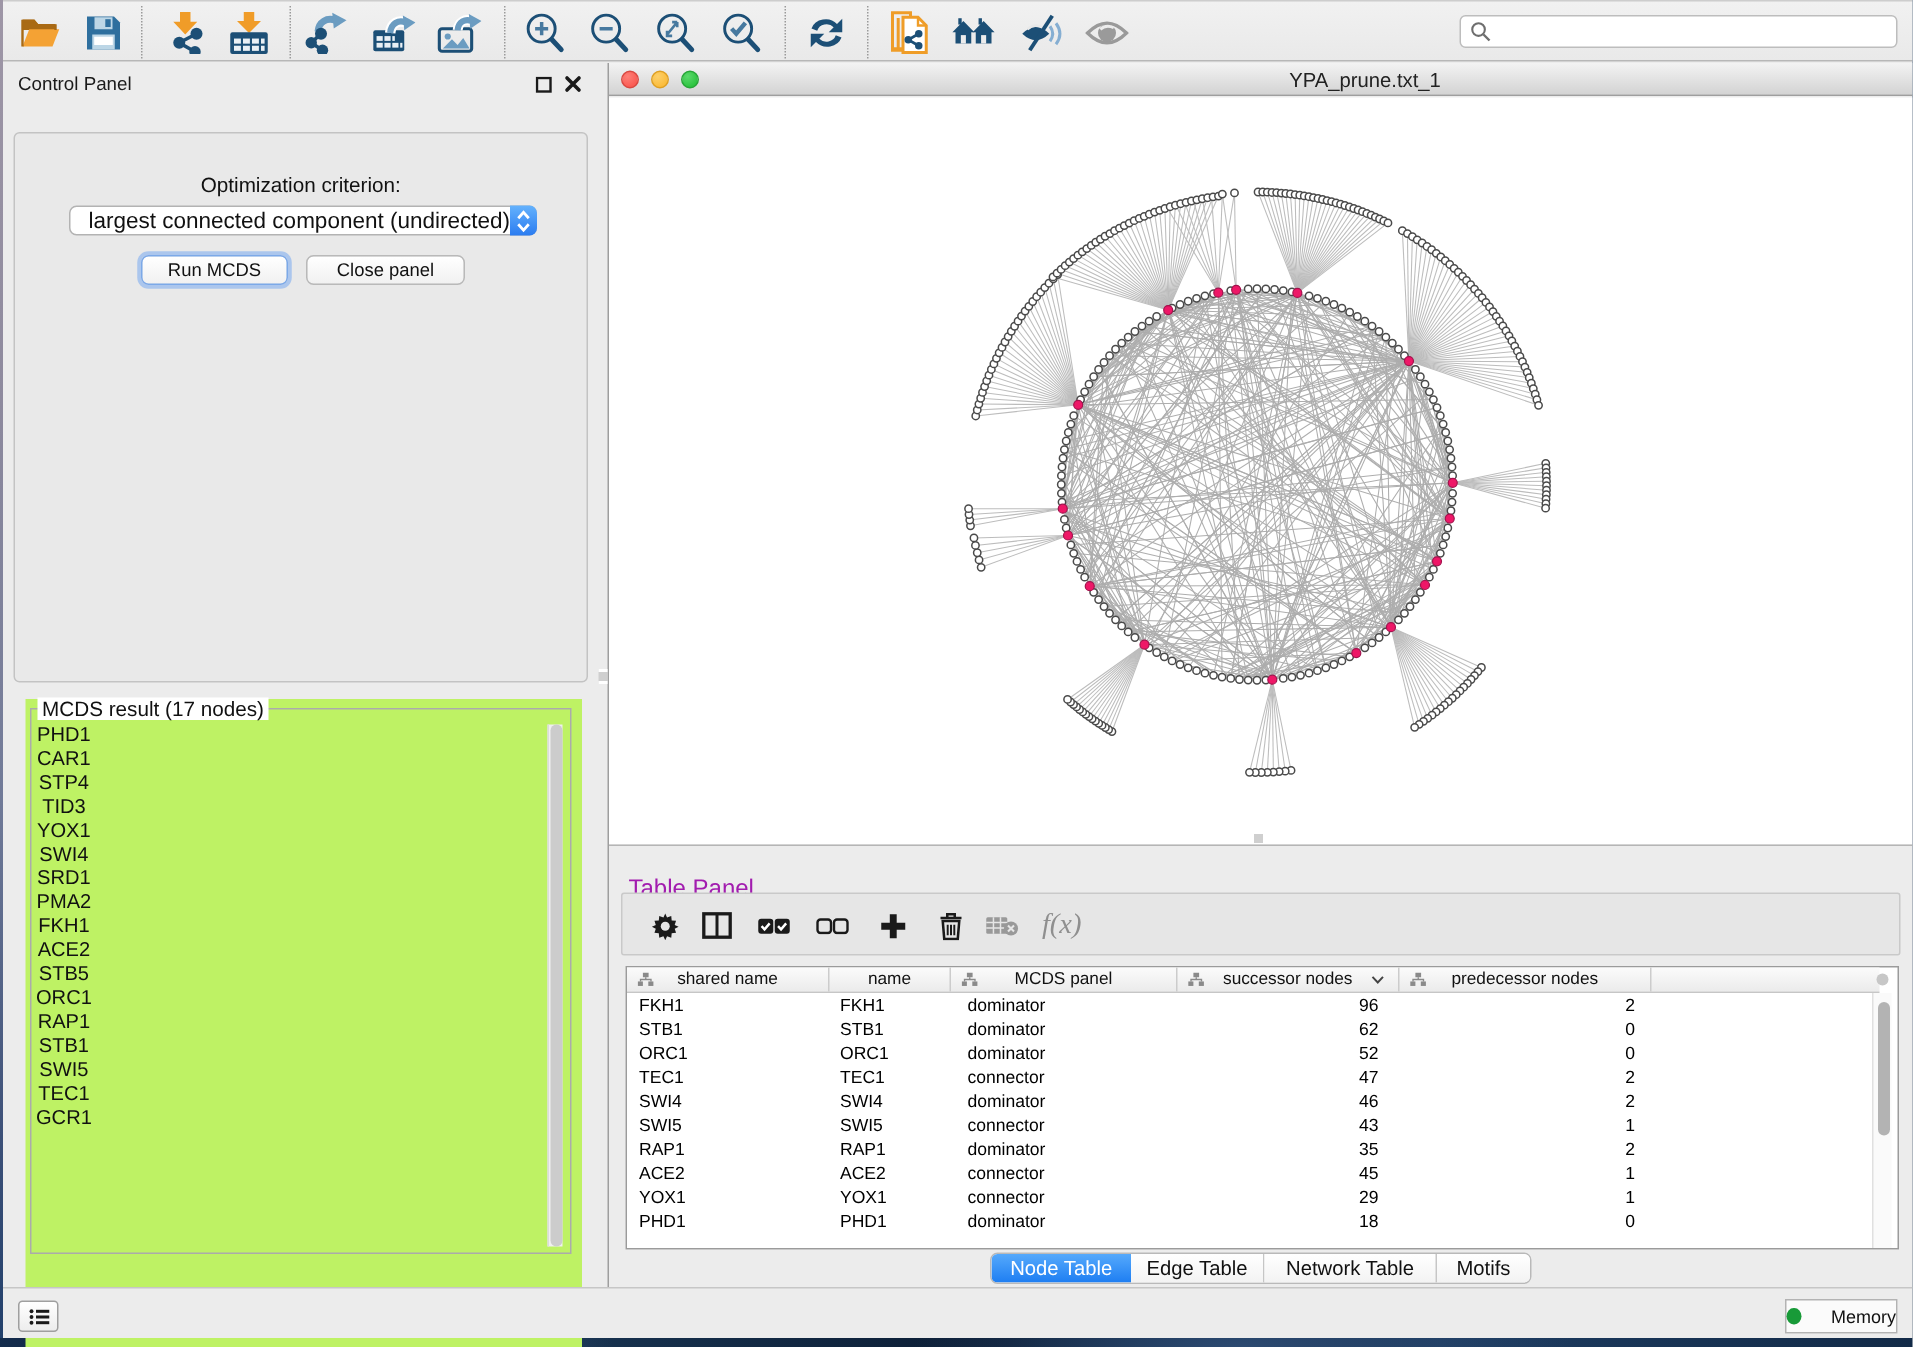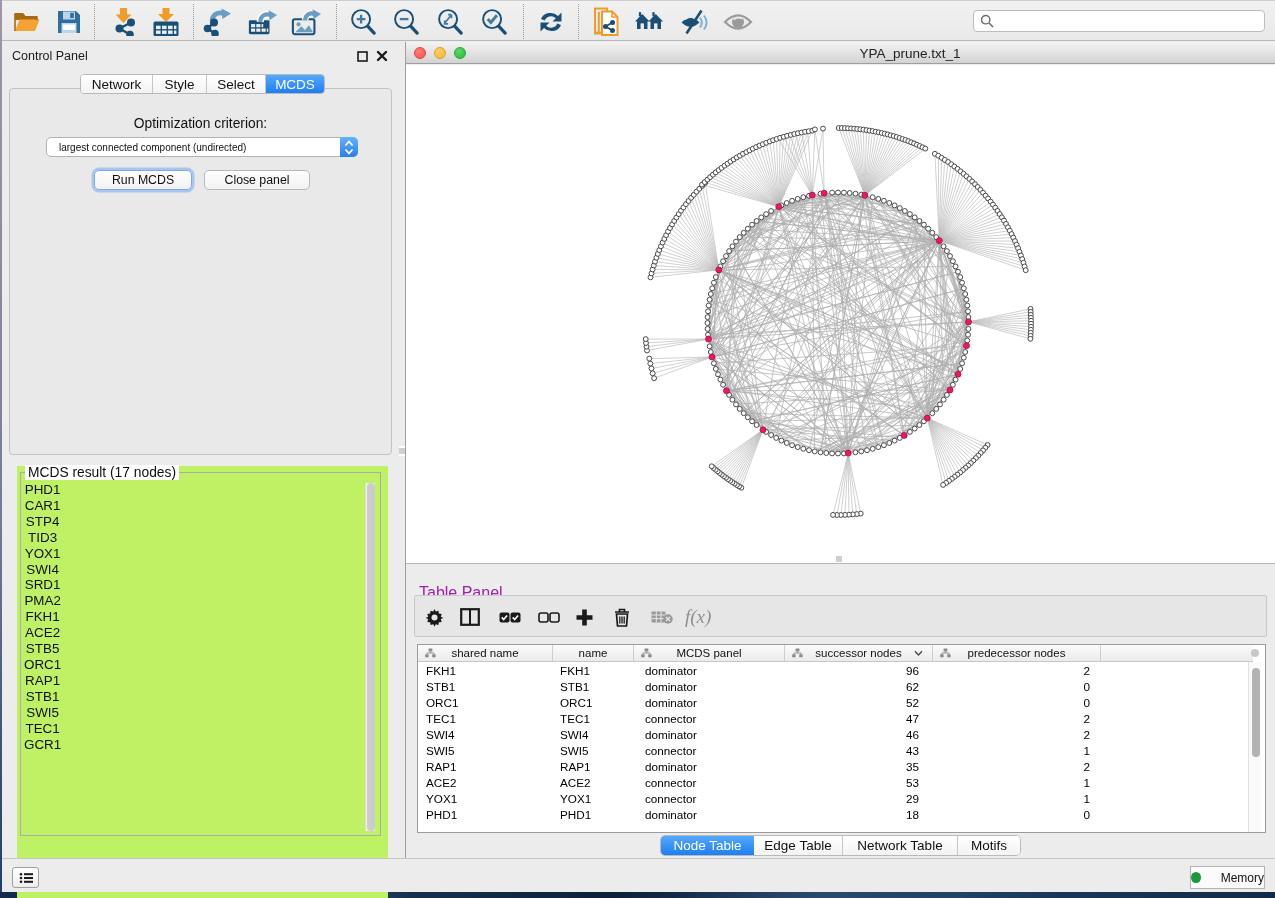--- a/index.html
+++ b/index.html
@@ -30,21 +30,21 @@
   #cp-tabs { left:80px; top:32px; height:20px; z-index:3; display:flex; border:1px solid #b9b9b9;
     border-radius:4px; overflow:hidden; background:#fff; }
   .seg { font-size:13.5px; color:#111; display:flex; align-items:center; justify-content:center;
     border-right:1px solid #c6c6c6; background:linear-gradient(#ffffff,#f3f3f3); }
   .seg:last-child { border-right:none; }
   .seg.active { background:linear-gradient(#55a9fc,#1e7ef2); color:#fff; border-right:none; }
   #cp-content { left:9px; top:46px; width:383px; height:367px; background:#e9e9e9;
     border:1px solid #c3c3c3; border-radius:4px; }
   #opt-label { width:100%; top:27px; text-align:center; font-size:13.8px; color:#111; }
   #combo { left:36px; top:48px; width:312px; height:20px; background:#fff; border:1px solid #b3b3b3;
-    border-radius:5px; font-size:10px; color:#111; display:flex; align-items:center; padding-left:12px; }
+    border-radius:5px; font-size:15px; color:#111; display:flex; align-items:center; padding-left:12px; }
   #combo-step { right:-1px; top:-1px; width:18px; height:20px; border-radius:0 5px 5px 0;
     background:linear-gradient(#64b2fd,#2b7cf0); display:flex; flex-direction:column;
     align-items:center; justify-content:center; gap:1px; }
   .btn { position:absolute; height:20px; background:linear-gradient(#ffffff,#f1f1f1);
     border:1px solid #b9b9b9; border-radius:5px; font-size:12.3px; color:#111;
     display:flex; align-items:center; justify-content:center; }
   #run-btn { left:84px; top:81px; width:98px; border:1px solid #7ca9e8;
     box-shadow:0 0 0 2.5px rgba(120,170,240,.55); }
   #close-btn { left:194px; top:81px; width:106px; }
   #result-panel { left:17px; top:424px; width:371px; height:495px; background:#bef264;text-align:center; }
@@ -70,21 +70,21 @@
     font-size:13.5px; color:#222; }
   #net-canvas { left:406px; top:65px; width:869px; height:498px; background:#fff; }
 
   
   #table-panel { left:406px; top:563px; width:869px; height:295px; background:#ececec;
     border-top:1px solid #b5b5b5; }
   #tp-title { left:13px; top:20px; font-size:16px; color:#a21caf; }
   #tp-toolbar { left:8px; top:31px; width:853px; height:42px; background:#e6e6e6;
     border:1px solid #c9c9c9; border-radius:2px; }
   .tpicon { position:absolute; top:7px; width:28px; height:28px; display:flex;
-    align-items:center; justify-content:flex-start; }
+    align-items:center; justify-content:flex-end; }
   #tp-table { left:11px; top:80px; width:849px; height:189px; background:#fff;
     border:1px solid #9b9b9b; }
   #tp-header { left:0; top:0; width:835px; height:17px;
     background:linear-gradient(#fbfbfb,#ebebeb); border-bottom:1px solid #c6c6c6; display:flex; }
   .hcell { position:relative; height:100%; border-right:1px solid #cccccc;
     font-size:11.5px; color:#111; }
   .hcell > span { display:block; width:100%; text-align:center; margin-top:2px; }
   .hicon { position:absolute; left:7px; top:3px; width:11px; height:10px; }
   .hsort { position:absolute; right:9px; top:5px; }
   .rows { position:absolute; left:0; top:17px; width:835px; }
@@ -279,26 +279,20 @@
 
 <div id="control-panel" class="abs">
   <div id="cp-title" class="abs">Control Panel</div>
   <div class="win-btns" style="left:357px; top:8px;">
     <svg width="11" height="11" viewBox="0 0 11 11">
       <rect x="1" y="1" width="9" height="9" fill="none" stroke="#1a1a1a" stroke-width="1.6"></rect>
     </svg>
     <svg width="12" height="12" viewBox="0 0 12 12">
       <path d="M2 2 L10 10 M10 2 L2 10" stroke="#1a1a1a" stroke-width="2.4" stroke-linecap="round"></path>
     </svg>
-  </div>
-  <div id="cp-tabs" class="abs">
-    <div class="seg" style="width:72px">Network</div>
-    <div class="seg" style="width:54px">Style</div>
-    <div class="seg" style="width:59px">Select</div>
-    <div class="seg active" style="width:58px">MCDS</div>
   </div>
   <div id="cp-content" class="abs">
     <div id="opt-label" class="abs">Optimization criterion:</div>
     <div id="combo" class="abs">
       <span>largest connected component (undirected)</span>
       <div id="combo-step" class="abs">
         <svg width="10" height="7" viewBox="0 0 10 7">
               <path d="M1.5 5.5 L5 1.5 L8.5 5.5" fill="none" stroke="#fff" stroke-width="1.8"></path>
             </svg>
         <svg width="10" height="7" viewBox="0 0 10 7">
@@ -1439,21 +1433,21 @@
     <span class="c0">RAP1</span>
             <span class="c1">RAP1</span>
     <span class="c2">dominator</span>
             <span class="c3">35</span>
             <span class="c4">2</span>
   </div>
           <div class="trow" style="top:112px">
     <span class="c0">ACE2</span>
             <span class="c1">ACE2</span>
     <span class="c2">connector</span>
-            <span class="c3">53</span>
+            <span class="c3">45</span>
             <span class="c4">1</span>
   </div>
           <div class="trow" style="top:128px">
     <span class="c0">YOX1</span>
             <span class="c1">YOX1</span>
     <span class="c2">connector</span>
             <span class="c3">29</span>
             <span class="c4">1</span>
   </div>
           <div class="trow" style="top:144px">

